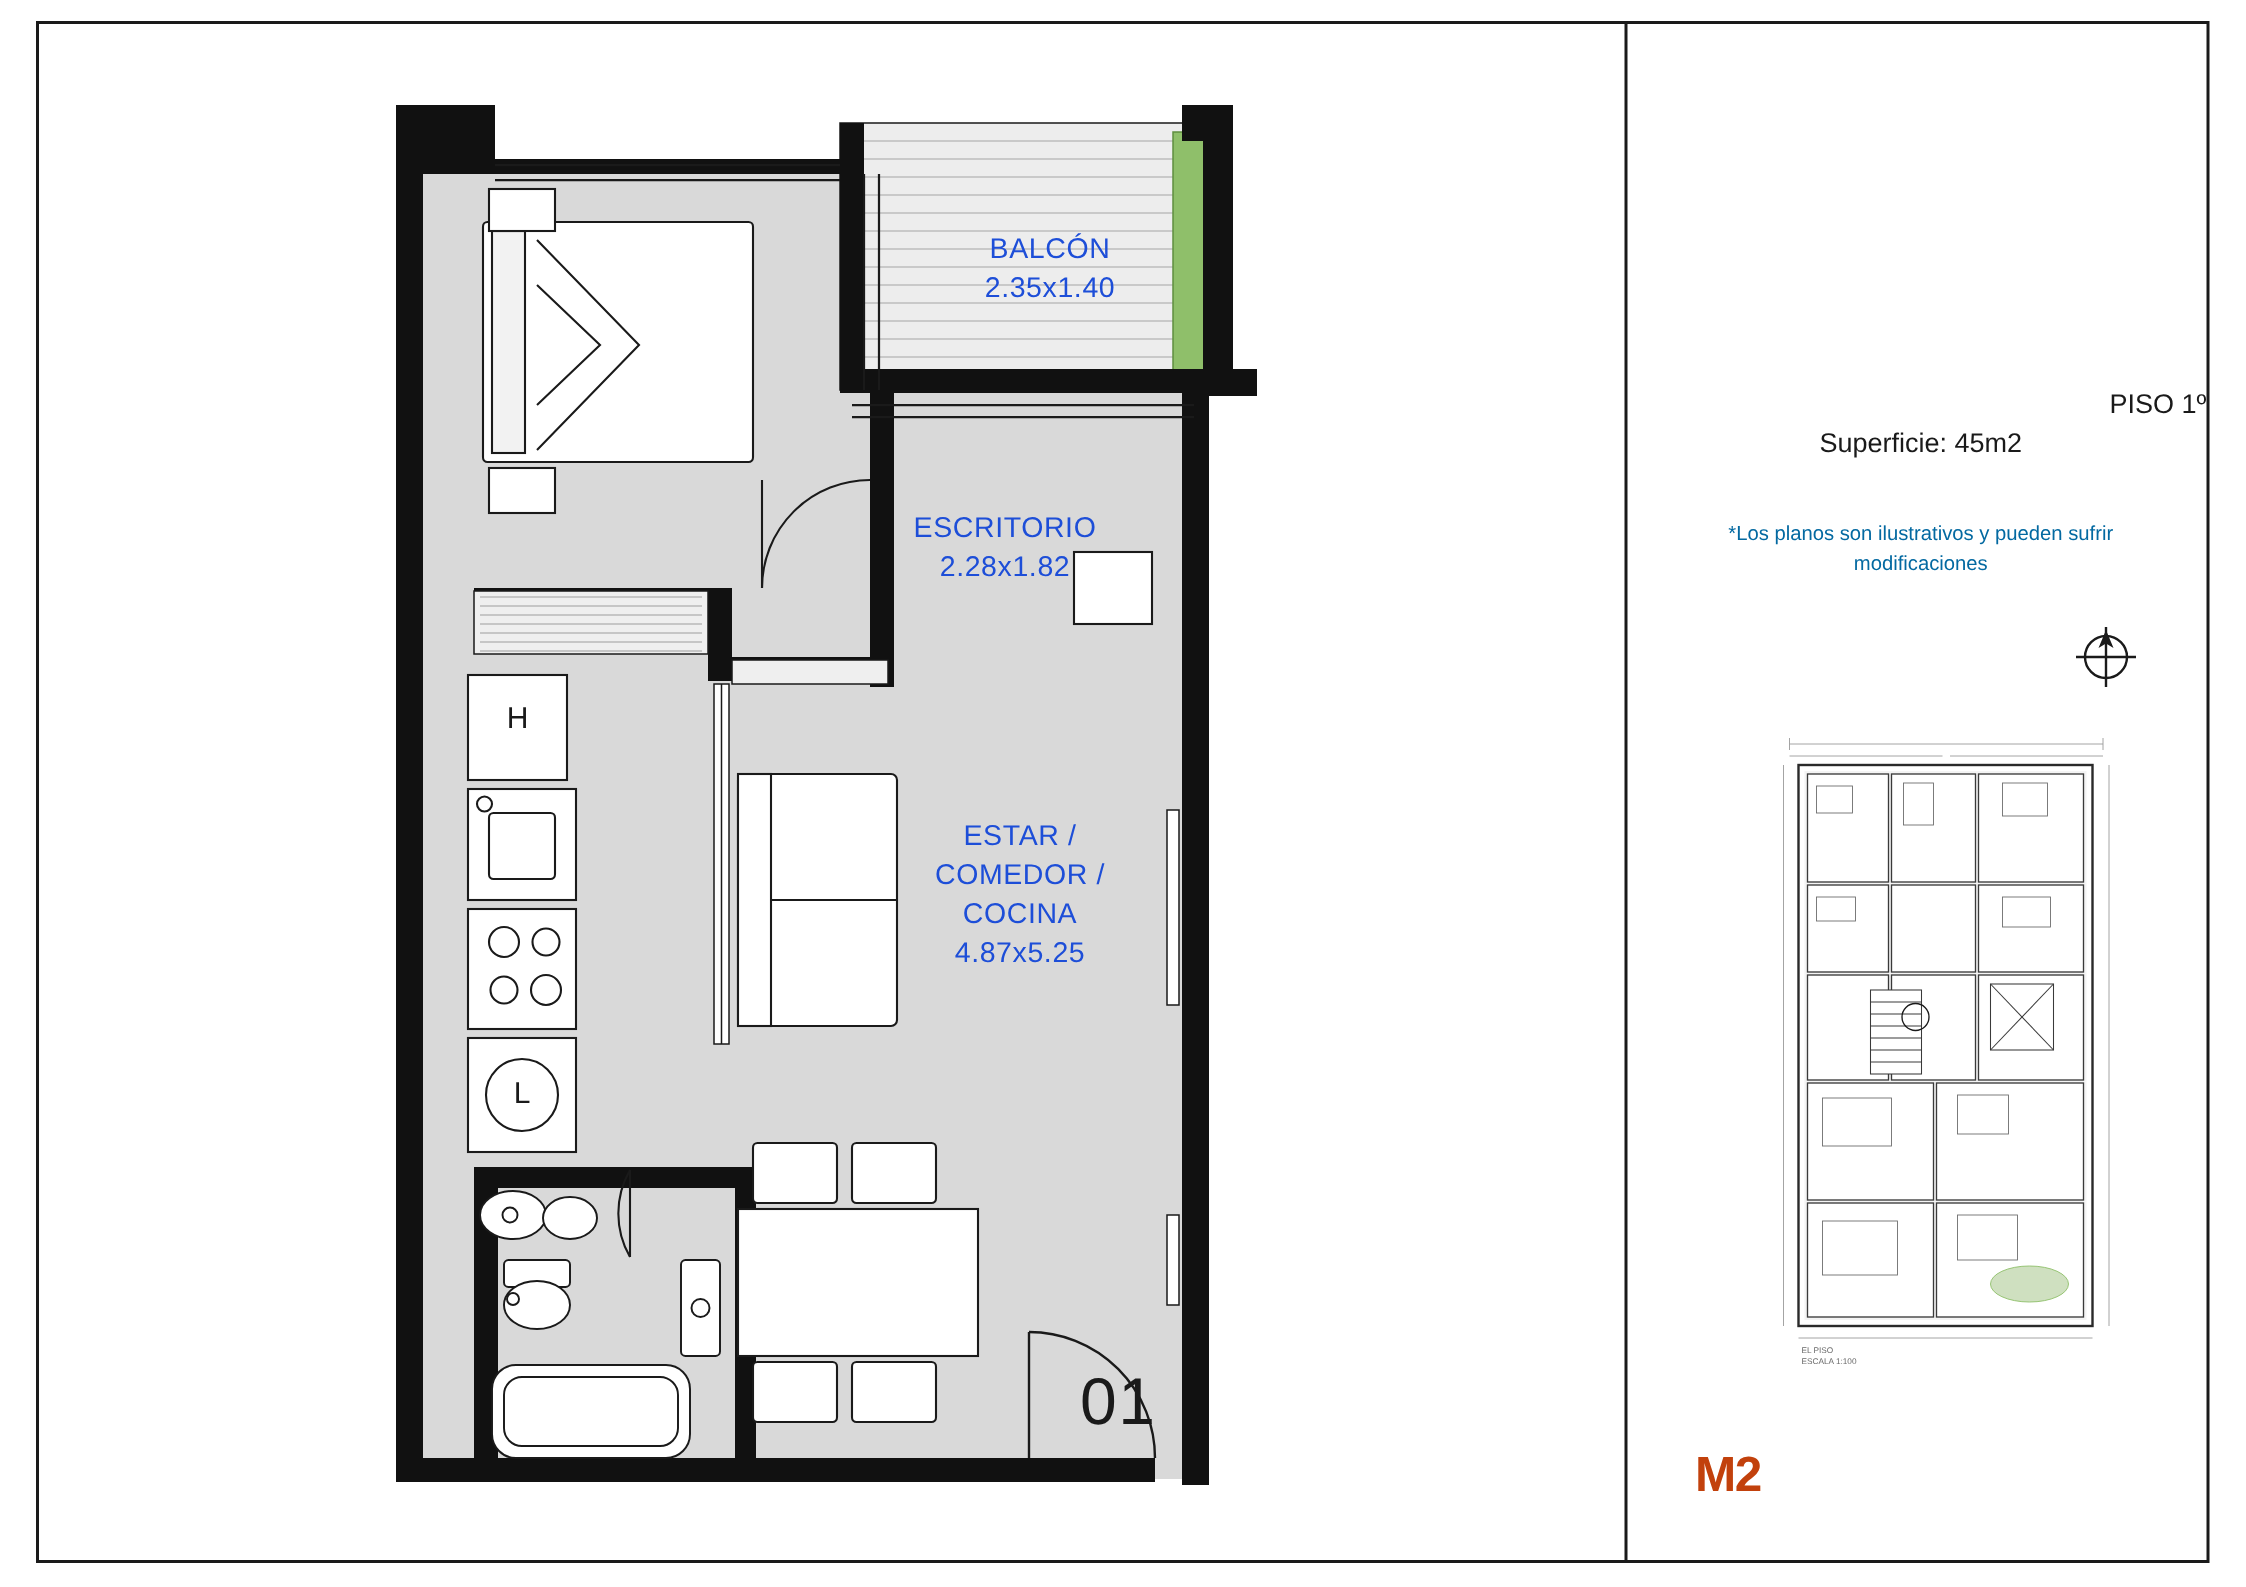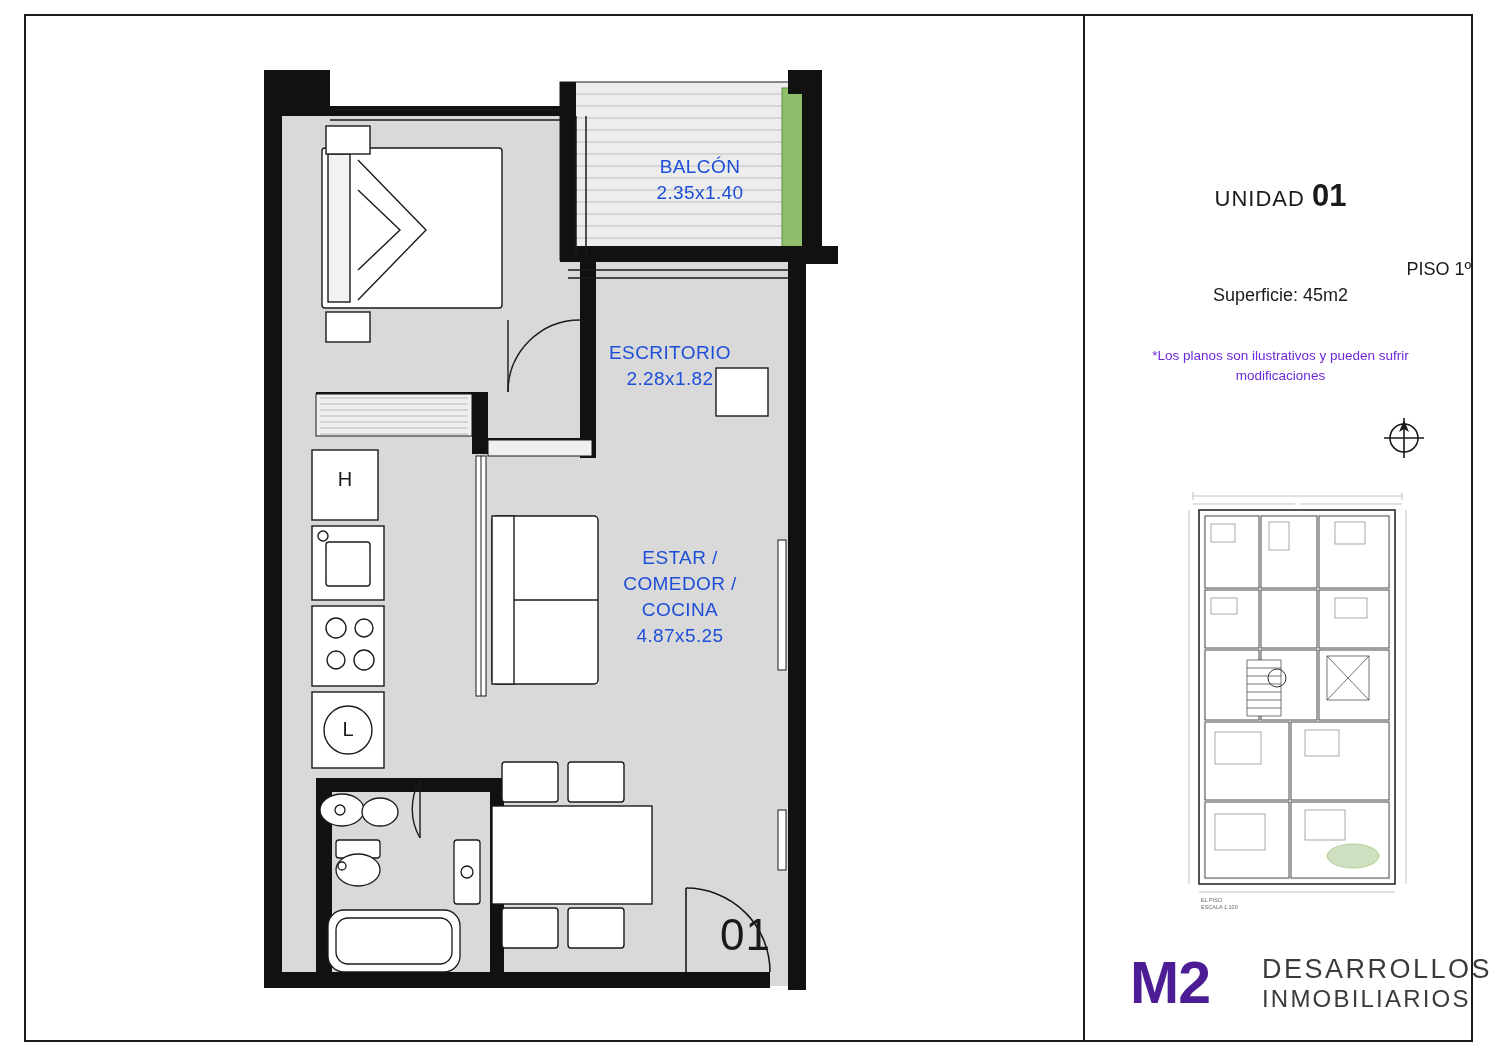--- a/index.html
+++ b/index.html
@@ -93,21 +93,21 @@
     color: #1a1a1a;
   }
   #disclaimer {
     position: absolute;
     left: 25px;
     top: 330px;
     width: 331px;
     text-align: center;
     font-size: 13.5px;
     line-height: 20px;
-    color: #6d28d9;
+    color: #0369a1;
   }
   
   #north {
     position: absolute;
     left: 292px;
     top: 400px;
     width: 44px;
     height: 44px;
   }
   
@@ -123,23 +123,23 @@
     position: absolute;
     left: 22px;
     top: 930px;
     width: 345px;
     height: 78px;
   }
   #logo-mark {
     position: absolute;
     left: 18px;
     top: 8px;
-    font-size: 59px;
+    font-size: 33px;
     font-weight: 700;
-    color: #4c1d95;
+    color: #c2410c;
     letter-spacing: -1px;
     line-height: 58px;
   }
   #logo-text {
     position: absolute;
     left: 150px;
     top: 8px;
     line-height: 30px;
   }
   #logo-text .l1 {
@@ -389,21 +389,20 @@
 
     <div class="appliance-letter" style="left:272px; top:448px; width:66px;">H</div>
     <div class="appliance-letter" style="left:272px; top:698px; width:72px;">L</div>
 
     <div id="unit-stamp">01</div>
   </div>
 
   <div id="info-panel">
 
 
-    <div id="unit-line"><span>UNIDAD </span><span class="unit-num">01</span></div>
 
     <div id="floor-line">PISO 1º</div>
     <div id="surface-line">Superficie: 45m2</div>
 
     <div id="disclaimer">*Los planos son ilustrativos y pueden sufrir modificaciones</div>
 
     <svg id="north" viewBox="0 0 44 44">
       <circle cx="22" cy="22" r="14" fill="none" stroke="#1a1a1a" stroke-width="1.6"></circle>
       <line x1="22" y1="2" x2="22" y2="42" stroke="#1a1a1a" stroke-width="1.6"></line>
       <line x1="2" y1="22" x2="42" y2="22" stroke="#1a1a1a" stroke-width="1.6"></line>
@@ -475,20 +474,16 @@
       <g>
         <circle cx="92" cy="214" r="9" fill="none" stroke="#1a1a1a" stroke-width="0.9"></circle>
       </g>
 
       <text x="16" y="438" font-family="Liberation Sans, sans-serif" font-size="5.5" fill="#6a6a6a">EL PISO</text>
       <text x="16" y="445" font-family="Liberation Sans, sans-serif" font-size="5.5" fill="#6a6a6a">ESCALA 1:100</text>
     </svg>
 
     <div id="logo">
       <div id="logo-mark">M2</div>
-      <div id="logo-text">
-        <div class="l1">DESARROLLOS</div>
-        <div class="l2">INMOBILIARIOS</div>
-      </div>
     </div>
 
   </div>
 </div>
 
 </body></html>

